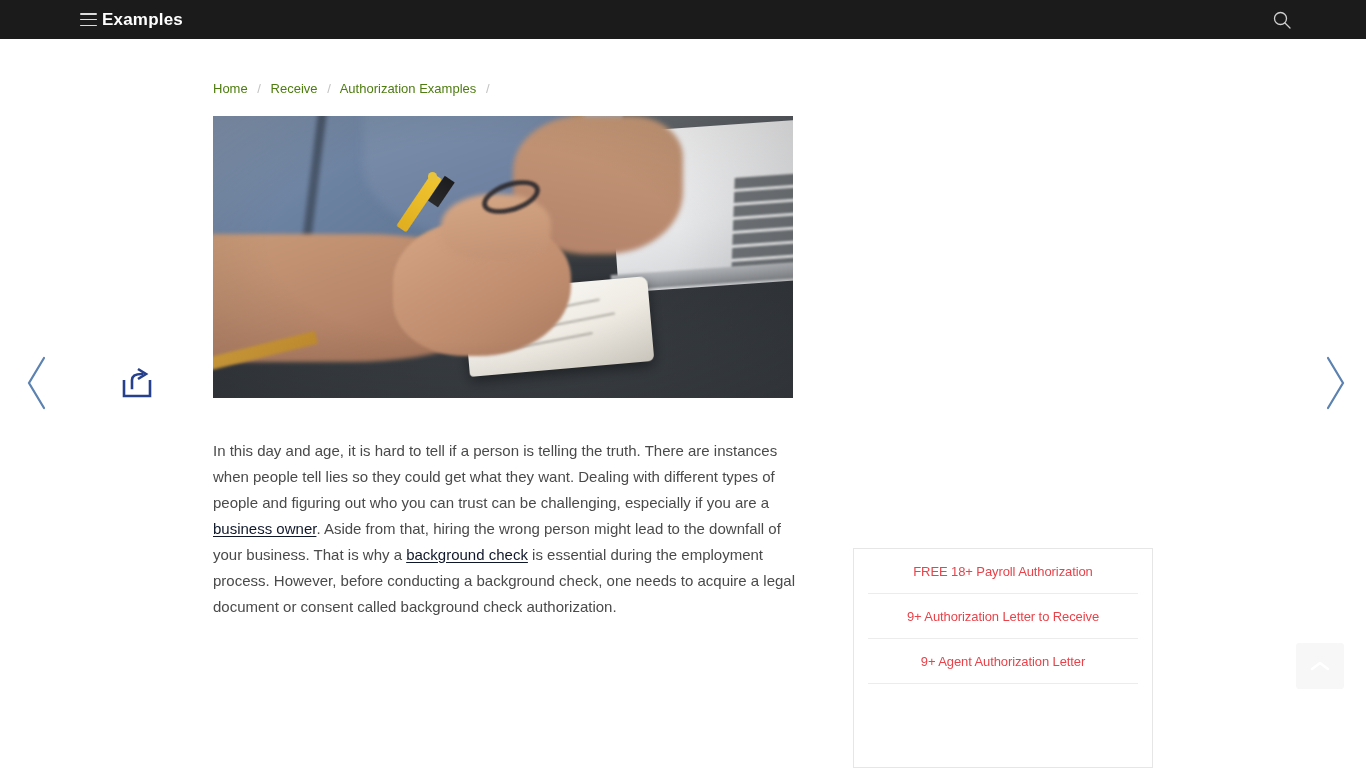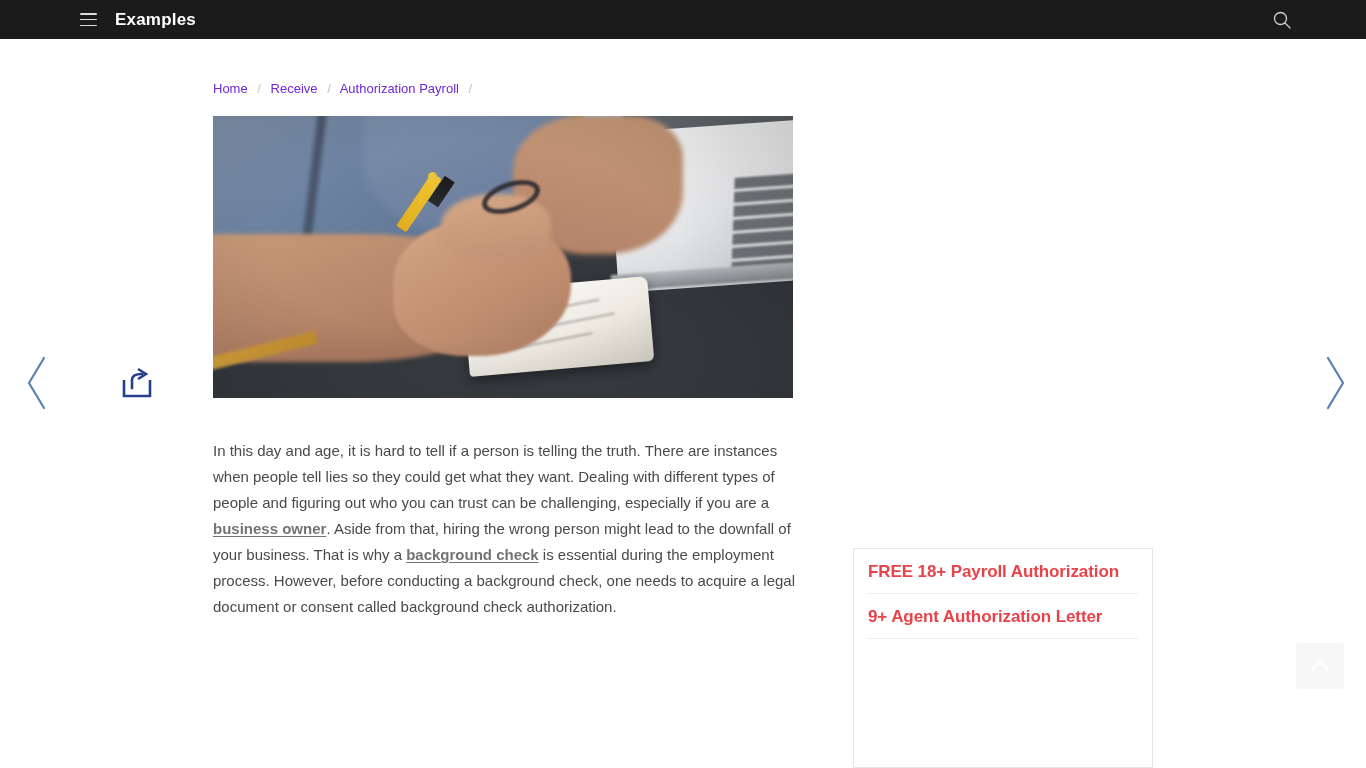--- a/index.html
+++ b/index.html
@@ -15,21 +15,21 @@
   
   .topbar {
     position: absolute; top: 0; left: 0;
     width: 1366px; height: 39px;
     background: #1b1b1b;
     display: flex; align-items: center;
   }
   .brand-group {
     display: flex; align-items: center;
     margin-left: 80px;
-    gap: 18px;
+    gap: 5px;
     cursor: pointer;
   }
   .hamburger {
     width: 17px; height: 13px;
     display: flex; flex-direction: column; justify-content: space-between;
   }
   .hamburger span {
     display: block; height: 1.5px; width: 100%;
     background: #dcdcdc; border-radius: 1px;
   }
@@ -56,21 +56,21 @@
     width: 600px;
   }
   .breadcrumb {
     margin-top: 43px;
     font-size: 13px;
     color: #9b9b9b;
     white-space: nowrap;
     line-height: 1;
   }
   .breadcrumb a {
-    color: #6d28d9;
+    color: #4d7c0f;
     text-decoration: none;
   }
   .breadcrumb .sep {
     color: #c3c3c3;
     margin: 0 6px;
   }
 
   h1.page-title {
     margin: 21px 0 0 0;
     font-size: 35px;
@@ -254,49 +254,49 @@
 
   
   .article-body {
     margin-top: 40px;
     width: 600px;
     font-size: 15px;
     line-height: 26px;
     color: #4a4a4a;
   }
   .article-body a.inline-link {
-    color: #737373;
+    color: #0f172a;
     text-decoration: underline;
     text-underline-offset: 2px;
-    font-weight: bold;
   }
 
   
   .related-box {
     position: absolute;
     left: 853px; top: 548px;
     width: 300px;
     min-height: 220px;
     background: #ffffff;
     border: 1px solid #e6e6e6;
     padding: 0 14px;
   }
   .related-item {
     border-bottom: 1px solid #ececec;
     padding: 13px 0 12px 0;
   }
   .related-item:last-child { border-bottom: 1px solid #ececec; }
   .related-item a {
     display: block;
     color: #e8434a;
-    font-size: 17px;
-    font-weight: bold;
+    font-size: 13px;
+    font-weight: normal;
     text-decoration: none;
     line-height: 19px;
     letter-spacing: -0.1px;
+    text-align: center;
   }
 
   
   .chevron-nav {
     position: absolute;
     width: 26px; height: 56px;
     cursor: pointer;
   }
   .chevron-nav.prev { left: 24px;  top: 355px; }
   .chevron-nav.next { left: 1322px; top: 355px; }
@@ -341,21 +341,21 @@
   </div>
 </div>
 
 <div class="content">
 
   <div class="breadcrumb">
     <a href="#">Home</a>
     <span class="sep">/</span>
     <a href="#">Receive</a>
     <span class="sep">/</span>
-    <a href="#">Authorization Payroll</a>
+    <a href="#">Authorization Examples</a>
     <span class="sep">/</span>
   </div>
 
 
   <div class="hero">
     <div class="desk"></div>
     <div class="wood"></div>
     <div class="shirt"></div>
     <div class="shirt2"></div>
     <div class="placket"></div>
@@ -383,20 +383,23 @@
 
   <p class="article-body"><span>In this day and age, it is hard to tell if a person is telling the truth. There are instances when people tell lies so they could get what they want. Dealing with different types of people and figuring out who you can trust can be challenging, especially if you are a </span><a class="inline-link" href="#">business owner</a><span>. Aside from that, hiring the wrong person might lead to the downfall of your business. That is why a </span><a class="inline-link" href="#">background check</a><span> is essential during the employment process. However, before conducting a background check, one needs to acquire a legal document or consent called background check authorization.</span></p>
 
 </div>
 
 <div class="related-box">
   <div class="related-item">
     <a href="#">FREE 18+ Payroll Authorization</a>
   </div>
   <div class="related-item">
+    <a href="#">9+ Authorization Letter to Receive</a>
+  </div>
+  <div class="related-item">
     <a href="#">9+ Agent Authorization Letter</a>
   </div>
 </div>
 
 <div class="chevron-nav prev">
   <svg width="26" height="56" viewBox="0 0 26 56">
     <polyline points="20,3 5,28 20,53" fill="none" stroke="#5b82b0" stroke-width="2.2" stroke-linecap="round" stroke-linejoin="miter"></polyline>
   </svg>
 </div>
 

